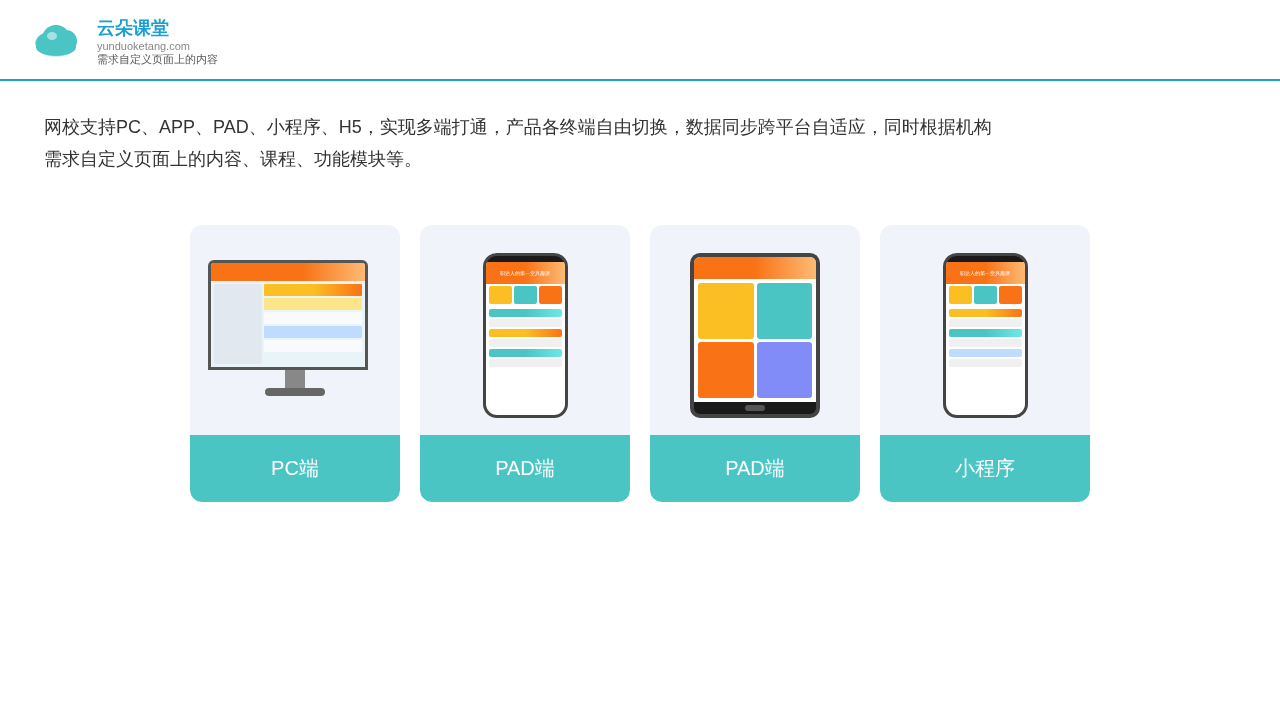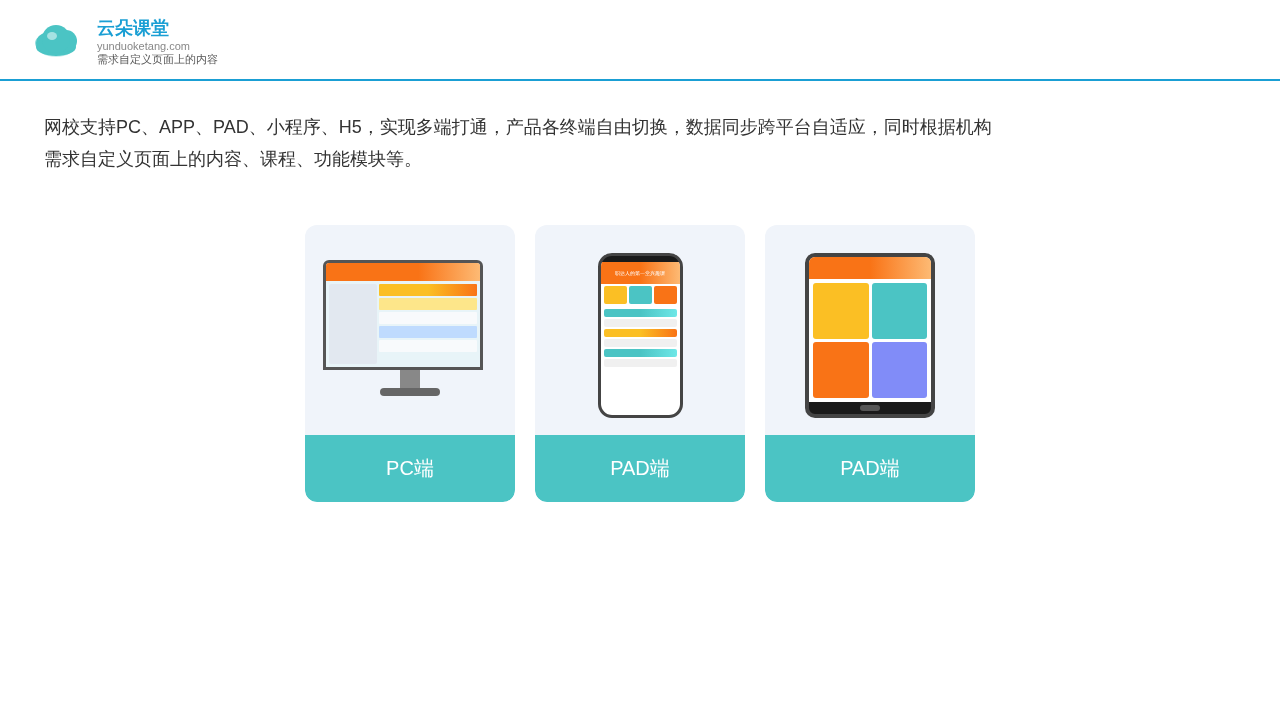--- a/index.html
+++ b/index.html
@@ -406,15 +406,41 @@
             <div class="tablet-card"></div>
             <div class="tablet-card"></div>
           </div>
         </div>
         <div class="tablet-home-btn"></div>
       </div>
     </div>
     <div class="card-label">PAD端</div>
   </div>
 
+  <div class="device-card">
+    <div class="device-image-area">
+      <div class="phone-mockup">
+        <div class="phone-notch"></div>
+        <div class="phone-screen">
+          <div class="phone-screen-top">
+            <div class="phone-screen-top-text">职达人的第一堂兴趣课</div>
+          </div>
+          <div class="phone-grid">
+            <div class="phone-grid-item"></div>
+            <div class="phone-grid-item"></div>
+            <div class="phone-grid-item"></div>
+          </div>
+          <div class="phone-screen-body">
+            <div class="phone-row orange"></div>
+            <div class="phone-row"></div>
+            <div class="phone-row accent"></div>
+            <div class="phone-row"></div>
+            <div class="phone-row" style="background:#bfdbfe;"></div>
+            <div class="phone-row"></div>
+          </div>
+        </div>
+      </div>
+    </div>
+    <div class="card-label">小程序</div>
+  </div>
 
 
 </div>
 
 </body></html>

